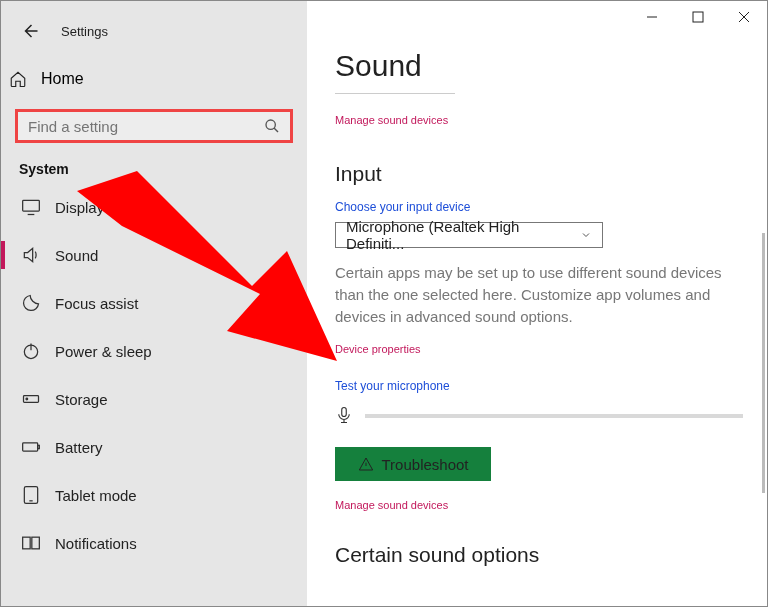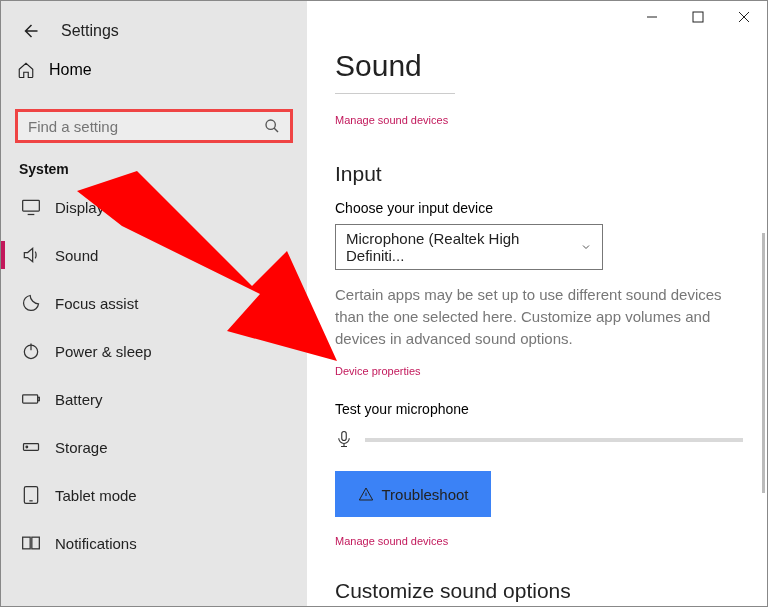--- a/index.html
+++ b/index.html
@@ -8,22 +8,22 @@
     width: 768px; height: 607px; background: #fff; position: relative;
     border: 1px solid #888; display: flex;
   }
   
   .sidebar {
     width: 306px; height: 100%; background: #e6e6e6; position: relative;
     padding-top: 12px;
   }
   .back-row { display: flex; align-items: center; height: 36px; padding-left: 20px; }
   .back-arrow { width: 18px; height: 18px; margin-right: 22px; display:flex; align-items:center; justify-content:center;}
-  .settings-label { font-size: 16px; color: #222; }
-  .home-row { display: flex; height: 36px; padding-left: 16px; margin-top: 12px; }
+  .settings-label { font-size: 13px; color: #222; }
+  .home-row { display: flex; align-items: center; height: 36px; padding-left: 8px; margin-top: 12px; }
   .home-icon { width: 18px; height: 18px; margin-right: 14px; display:flex; align-items:center; justify-content:center;}
   .search-box {
     margin: 12px 14px 0 14px; height: 34px; border: 3px solid #ef4444;
     background: #ededed; display: flex; align-items: center; padding: 0 10px;
   }
   .search-box input {
     flex: 1; border: none; background: transparent; font-size: 15px; color: #555; outline: none;
   }
   .search-icon { width: 16px; height: 16px; color: #555; }
   .group-label { font-size: 14px; font-weight: 600; color: #111; margin: 18px 0 6px 18px; }
@@ -45,35 +45,35 @@
   }
   .title-btn {
     width: 46px; height: 32px; display: flex; align-items: center; justify-content: center;
     font-size: 14px; color: #222;
   }
   .page-title { font-size: 30px; font-weight: 400; color: #222; }
   .title-underline { width: 120px; height: 1px; background: #ccc; margin-top: 10px; }
   .link { color: #c2185b; font-size: 11px; display: inline-block; }
   .mt20 { margin-top: 20px; }
   .section-h { font-size: 21px; font-weight: 400; color: #222; margin-top: 34px; }
-  .field-label { font-size: 14px; color: #000000; margin-top: 14px; }
+  .field-label { font-size: 12px; color: #1d4ed8; margin-top: 14px; }
   .dropdown {
-    margin-top: 8px; width: 268px; height: 46px; border: 1px solid #777;
+    margin-top: 8px; width: 268px; height: 26px; border: 1px solid #777;
     display: flex; align-items: center; padding: 0 10px; font-size: 15px; color: #222;
     justify-content: space-between; background:#fff;
   }
   .dropdown .chev { color: #555; }
   .hint { font-size: 15px; color: #777; line-height: 1.45; margin-top: 14px; max-width: 420px;}
   .mic-row { display: flex; align-items: center; margin-top: 10px; gap: 10px;}
   .mic-icon { width: 20px; height: 26px; color:#333;}
   .mic-bar {
     flex: 1; height: 4px; background: #d9d9d9; max-width: 380px;
   }
   .troubleshoot-btn {
-    margin-top: 18px; width: 156px; height: 46px; background: #3b82f6;
+    margin-top: 18px; width: 156px; height: 34px; background: #15803d;
     display: flex; align-items: center; justify-content: center; gap: 8px;
     font-size: 15px; color: #222; border:none;
   }
   .warn-icon { width: 16px; height: 16px; }
   .scroll-indicator {
     position: absolute; right: 2px; top: 232px; width: 3px; height: 260px; background: #bbb;
   }
   
   .arrow-overlay {
     position: absolute; left: 76px; top: 170px; width: 280px; height: 210px;
@@ -149,34 +149,34 @@
             <svg viewBox="0 0 24 24" width="20" height="20" stroke="#333" stroke-width="1.5" fill="none">
               <circle cx="12" cy="13" r="8"></circle>
               <path d="M12 3v8"></path>
             </svg>
           </span>
         <span>Power &amp; sleep</span>
       </li>
       <li class="nav-item">
         <span class="nav-icon">
             <svg viewBox="0 0 24 24" width="20" height="20" stroke="#333" stroke-width="1.5" fill="none">
+              <rect x="3" y="8" width="18" height="8" rx="1"></rect>
+              <circle cx="7" cy="12" r="1" fill="#333"></circle>
+            </svg>
+          </span>
+        <span>Storage</span>
+      </li>
+      <li class="nav-item">
+        <span class="nav-icon">
+            <svg viewBox="0 0 24 24" width="20" height="20" stroke="#333" stroke-width="1.5" fill="none">
               <rect x="2" y="7" width="18" height="10" rx="1"></rect>
               <rect x="20" y="10" width="2" height="4"></rect>
             </svg>
           </span>
         <span>Battery</span>
-      </li>
-      <li class="nav-item">
-        <span class="nav-icon">
-            <svg viewBox="0 0 24 24" width="20" height="20" stroke="#333" stroke-width="1.5" fill="none">
-              <rect x="3" y="8" width="18" height="8" rx="1"></rect>
-              <circle cx="7" cy="12" r="1" fill="#333"></circle>
-            </svg>
-          </span>
-        <span>Storage</span>
       </li>
       <li class="nav-item">
         <span class="nav-icon">
             <svg viewBox="0 0 24 24" width="20" height="20" stroke="#333" stroke-width="1.5" fill="none">
               <rect x="4" y="2" width="16" height="20" rx="2"></rect>
               <path d="M10 19h4"></path>
             </svg>
           </span>
         <span>Tablet mode</span>
       </li>
@@ -248,21 +248,21 @@
           <svg viewBox="0 0 24 24" width="16" height="16" stroke="#222" stroke-width="1.5" fill="none">
             <path d="M12 3L2 21h20L12 3z"></path>
             <path d="M12 10v5M12 18h0"></path>
           </svg>
         </span>
       <span>Troubleshoot</span>
     </button>
 
     <a class="link" style="margin-top:18px">Manage sound devices</a>
 
-    <h2 class="section-h" style="margin-top:30px">Customize sound options</h2>
+    <h2 class="section-h" style="margin-top:30px">Certain sound options</h2>
 
     
 
     <div class="scroll-indicator"></div>
   </div>
 
   <div class="arrow-overlay">
     <svg viewBox="0 0 280 210" width="280" height="210">
       <polygon points="0,20 60,0 175,115 210,80 260,190 150,160 183,123 45,55" fill="#ff0000"></polygon>
     </svg>

